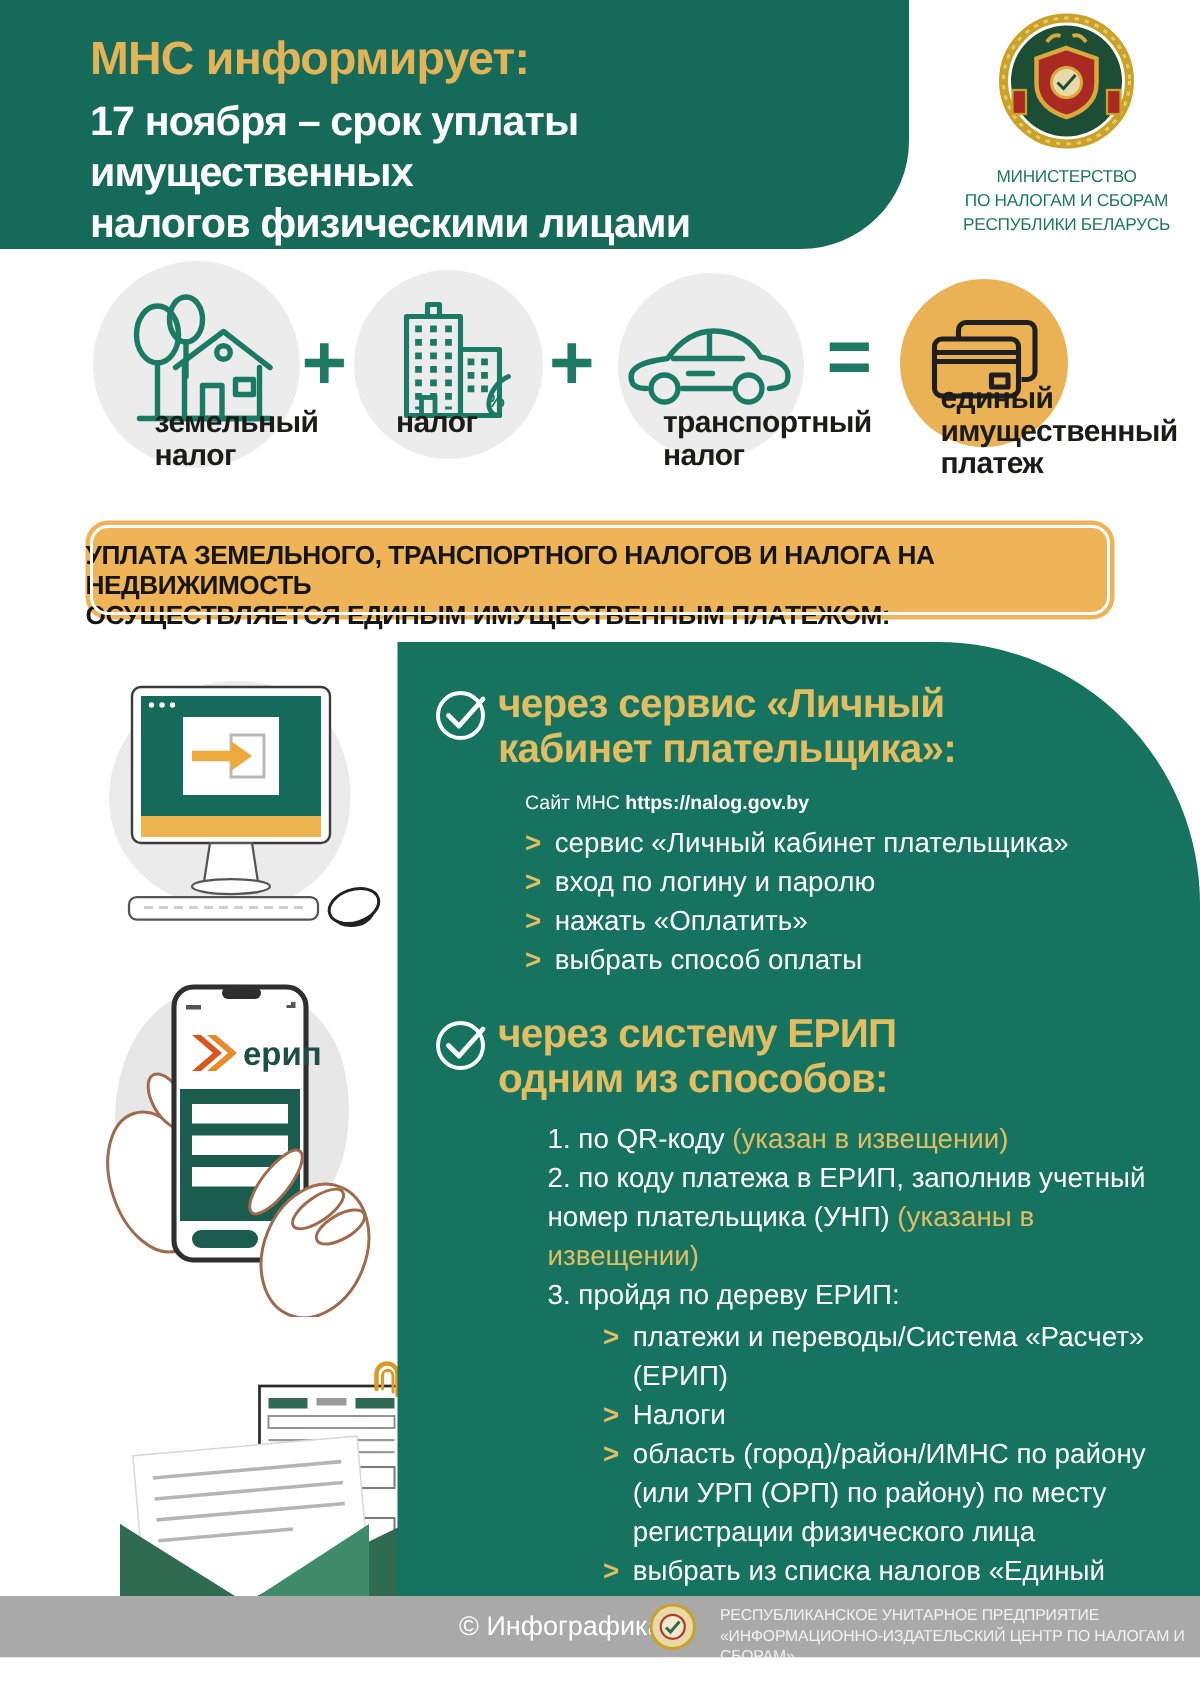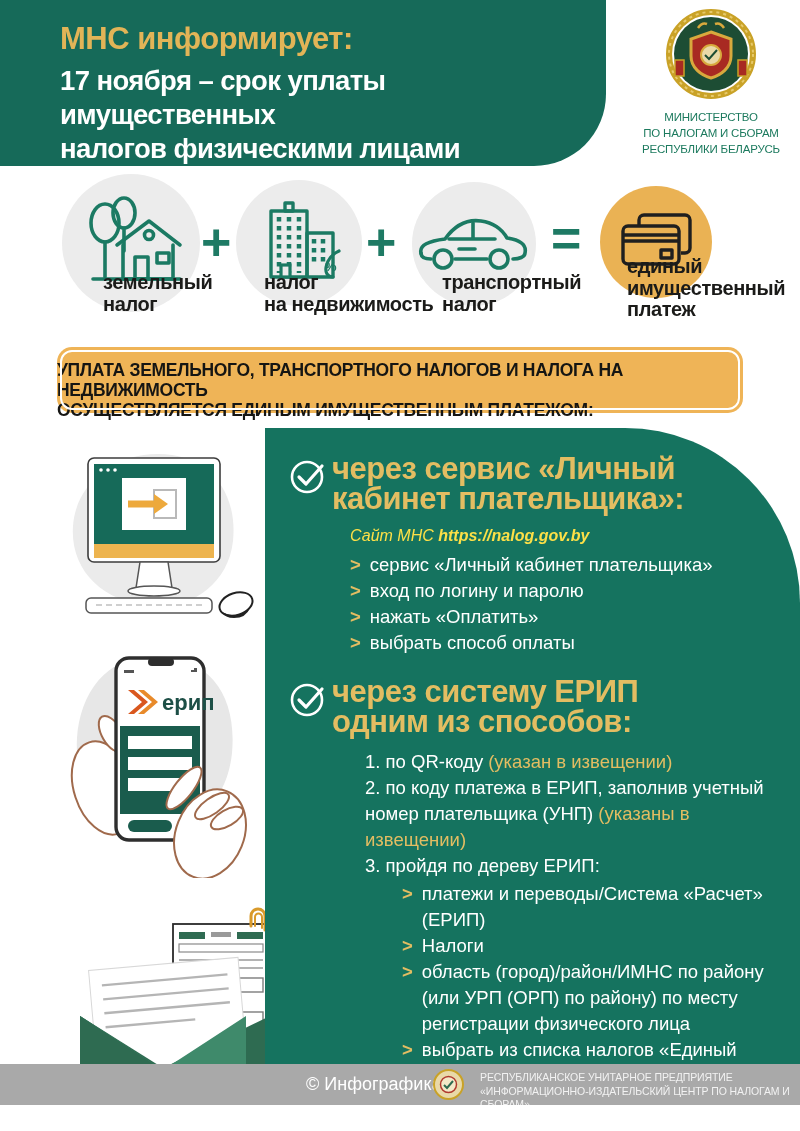--- a/index.html
+++ b/index.html
@@ -26,23 +26,23 @@
   .banner { position:absolute; left:57px; top:347px; width:686px; height:66px;
             background:#efb457; border-radius:15px; text-align:left; padding-top:13px; }
   .banner::before { content:''; position:absolute; inset:3px; border:2px solid #ffffff; border-radius:12px; pointer-events:none; }
   .banner-line { color:#151513; font-weight:bold; font-size:17.5px; line-height:20px; letter-spacing:-0.3px; }
 
   
   .panel { position:absolute; left:265px; top:428px; width:535px; height:662px;
            background:#15735f; border-top-right-radius:175px; padding:26px 30px 0 23px; }
   .section-head { display:flex; align-items:flex-start; }
   .check-icon { flex:0 0 40px; width:40px; height:40px; margin-right:4px; margin-top:2px; }
-  .sec-heading { color:#e3bd62; font-weight:bold; font-size:31px; line-height:30px; letter-spacing:-0.5px; }
+  .sec-heading { color:#e3bd62; font-weight:bold; font-size:27px; line-height:30px; letter-spacing:-0.5px; }
   .sec-body { margin-left:62px; }
-  .site-line { color:#fde047; font-size:16px; margin:13px 0 7px 0;font-style:italic; }
+  .site-line { color:#ffffff; font-size:13px; margin:13px 0 7px 0; }
   .site-url { font-weight:bold; }
   .bullet { display:flex; color:#ffffff; font-size:18.5px; line-height:26px; }
   .arrow { color:#e3bd62; font-weight:bold; margin-right:9px; }
   .numbered { margin:12px 0 0 15px; }
   .num-item { color:#ffffff; font-size:18.5px; line-height:26px; }
   .note { color:#e3bd62; margin-left:5px; }
   .sub-bullets { margin-left:52px; margin-top:2px; }
   .gap-s2 { height:21px; }
 
   
@@ -125,21 +125,20 @@
         </g>
         <g fill="none" stroke="#1b7a63" stroke-width="3.2" stroke-linecap="round">
           <path d="M82 82 C70 82 74 62 88 56"></path>
           <rect x="30" y="70" width="9" height="12" fill="#ececec"></rect>
         </g>
         <text x="74" y="76" font-size="13" font-weight="bold" fill="#1b7a63">%</text>
       </svg>
     </div>
     <div class="tax-label" style="left:28px; top:92px;">
       <div>налог</div>
-      <div>на недвижимость</div>
     </div>
   </div>
 
   <div class="op" style="left:366px; top:216px;">+</div>
 
   <div class="tax-item" style="left:412px; top:182px;">
     <div class="tax-circle" style="width:124px;height:124px;">
       <svg width="118" height="74" viewBox="0 0 118 74" style="overflow:visible">
         <g fill="none" stroke="#1b7a63" stroke-width="3.6" stroke-linecap="round" stroke-linejoin="round">
           <path d="M6 46 C4 38 14 34 30 32 C40 18 52 12 66 14 C80 16 88 24 92 31 C104 33 112 37 110 46 C110 50 104 52 98 52"></path>

